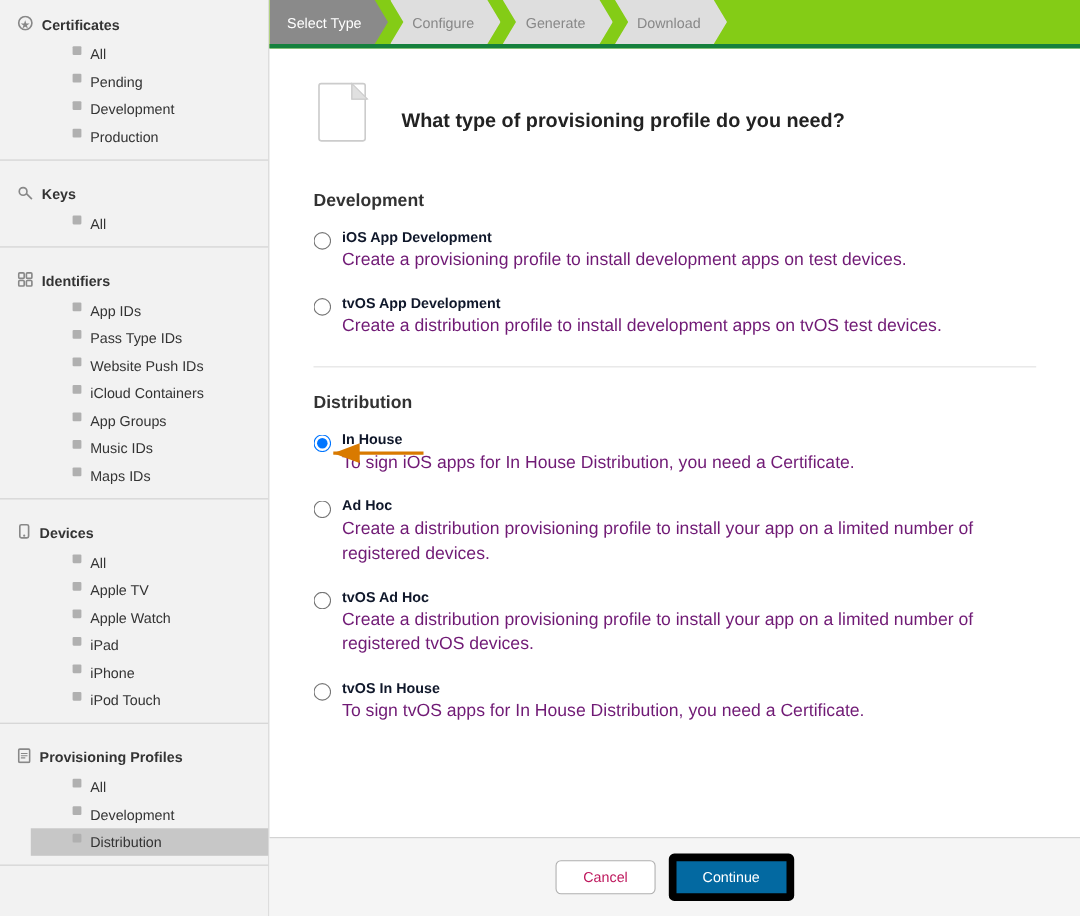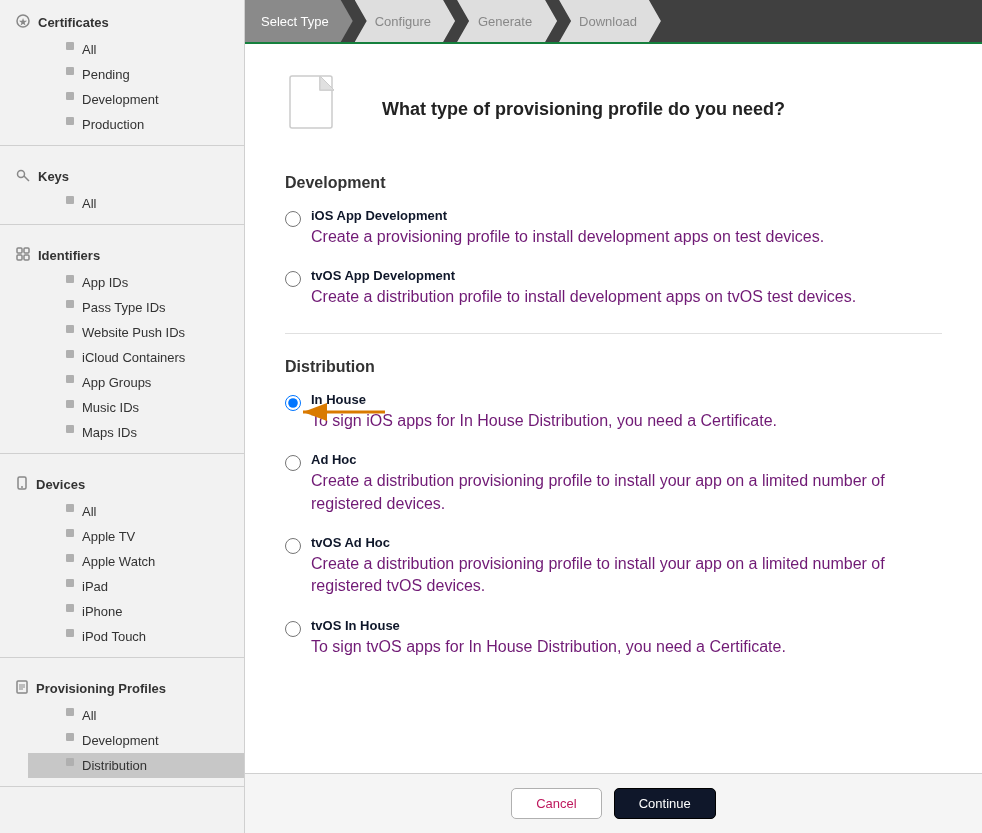--- a/index.html
+++ b/index.html
@@ -64,22 +64,22 @@
     #main {
       flex: 1;
       display: flex;
       flex-direction: column;
       background: #fff;
     }
 
     
     #wizard-steps {
       display: flex;
-      background: #404040;
-      border-bottom: 2px solid #15803d;
+      background: #84cc16;
+      border-bottom: 4px solid #15803d;
       height: 44px;
       align-items: stretch;
     }
 
     .wizard-step {
       display: flex;
       align-items: center;
       padding: 0 24px 0 20px;
       font-size: 13px;
       color: #555;
@@ -111,21 +111,21 @@
     #content {
       flex: 1;
       overflow-y: auto;
       padding: 30px 40px;
     }
 
     
     .page-header {
       display: flex;
       align-items: center;
-      gap: 37px;
+      gap: 20px;
       margin-bottom: 30px;
     }
 
     .page-icon {
       width: 60px;
       height: 70px;
       flex-shrink: 0;
     }
 
     .page-title {
@@ -196,22 +196,22 @@
       background: #fff;
       border: 1px solid #b0b0b0;
       border-radius: 5px;
       font-size: 13px;
       color: #be185d;
       cursor: pointer;
     }
 
     .btn-continue {
       padding: 7px 24px;
-      background: #0f172a;
-      border: 1px solid #000000;
+      background: #0369a1;
+      border: 7px solid #000000;
       border-radius: 5px;
       font-size: 13px;
       color: #fff;
       cursor: pointer;
       font-weight: 500;
     }
   </style>
 </head>
 <body>
 

